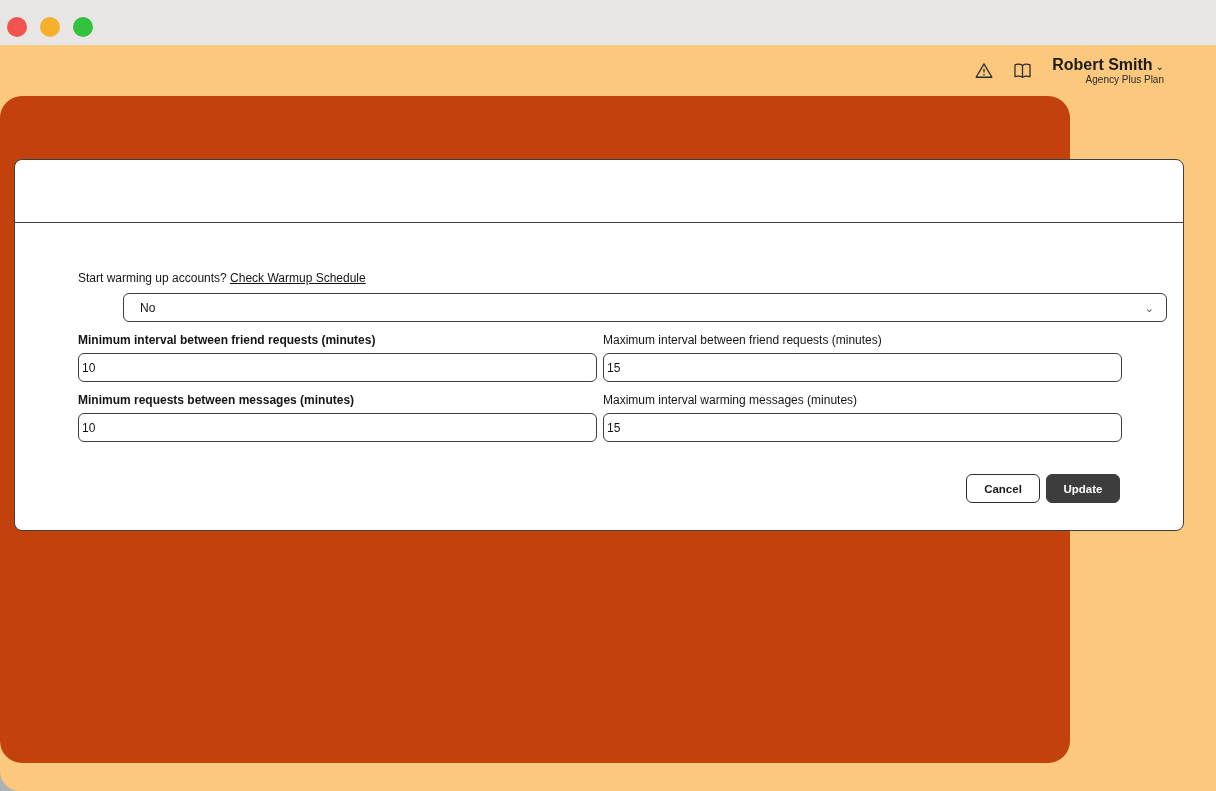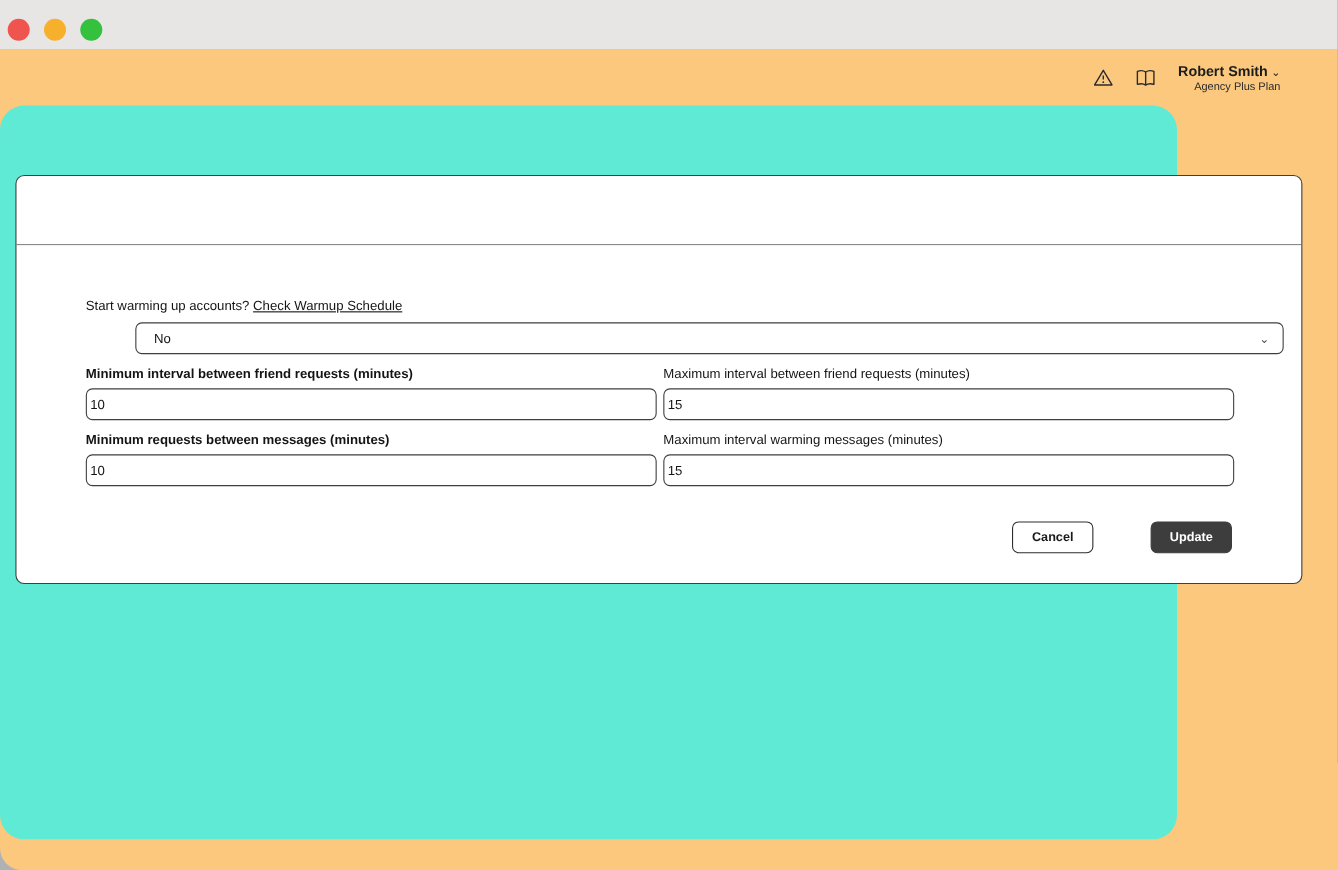--- a/index.html
+++ b/index.html
@@ -28,28 +28,28 @@
   }
 
   
   .topbar {
     position:absolute; top:0; left:0; right:14px; height:51px;
     display:flex; align-items:center; justify-content:flex-end; gap:20px;
     padding-right:38px;
   }
   .topbar svg { display:block; }
   .userblock { text-align:right; line-height:1.15; }
-  .username { font-size:13px; font-weight:700; color:#1c1c1c; }
+  .username { font-size:16px; font-weight:700; color:#1c1c1c; }
   .userchev { font-size:10px; color:#1c1c1c; margin-left:3px; font-weight:400; }
   .userplan { font-size:10px; color:#2b2b2b; }
 
   
   .panel {
     position:absolute; top:51px; left:0; width:1070px; height:667px;
-    background:#5eead4; border-radius:22px;
+    background:#c2410c; border-radius:22px;
   }
   .page-title {
     position:absolute; top:75px; left:14px;
     font-size:15px; font-weight:700; color:#0d0d0d;
   }
 
   
   .card {
     position:absolute; top:63px; left:14px; width:1170px; height:372px;
     background:#fff; border:1px solid #3f3f3f; border-radius:8px;
@@ -87,21 +87,21 @@
     font-size:12px; color:#141414; padding-left:3px; outline:none;
   }
   .f-input.l { left:63px; } .f-input.r { left:588px; }
   .row1 .f-input { top:130px; } .row2 .f-input { top:190px; }
 
   .btnrow { position:absolute; top:251px; right:63px; display:flex; gap:6px; }
   .btn {
     height:29px; min-width:74px; padding:0 16px;
     border-radius:6px; font-family:"Liberation Sans", sans-serif;
     font-size:11.5px; font-weight:700; cursor:pointer;
-    display:flex; align-items:center; justify-content:center;margin-left:46px;
+    display:flex; align-items:center; justify-content:center;
   }
   .btn.cancel { background:#fff; border:1.5px solid #2e2e2e; color:#1a1a1a; }
   .btn.update { background:#3d3d3d; border:1.5px solid #3d3d3d; color:#fff; }
 </style>
 </head>
 <body>
 
 <div class="titlebar">
   <span class="traffic red"></span>
   <span class="traffic yellow"></span>

